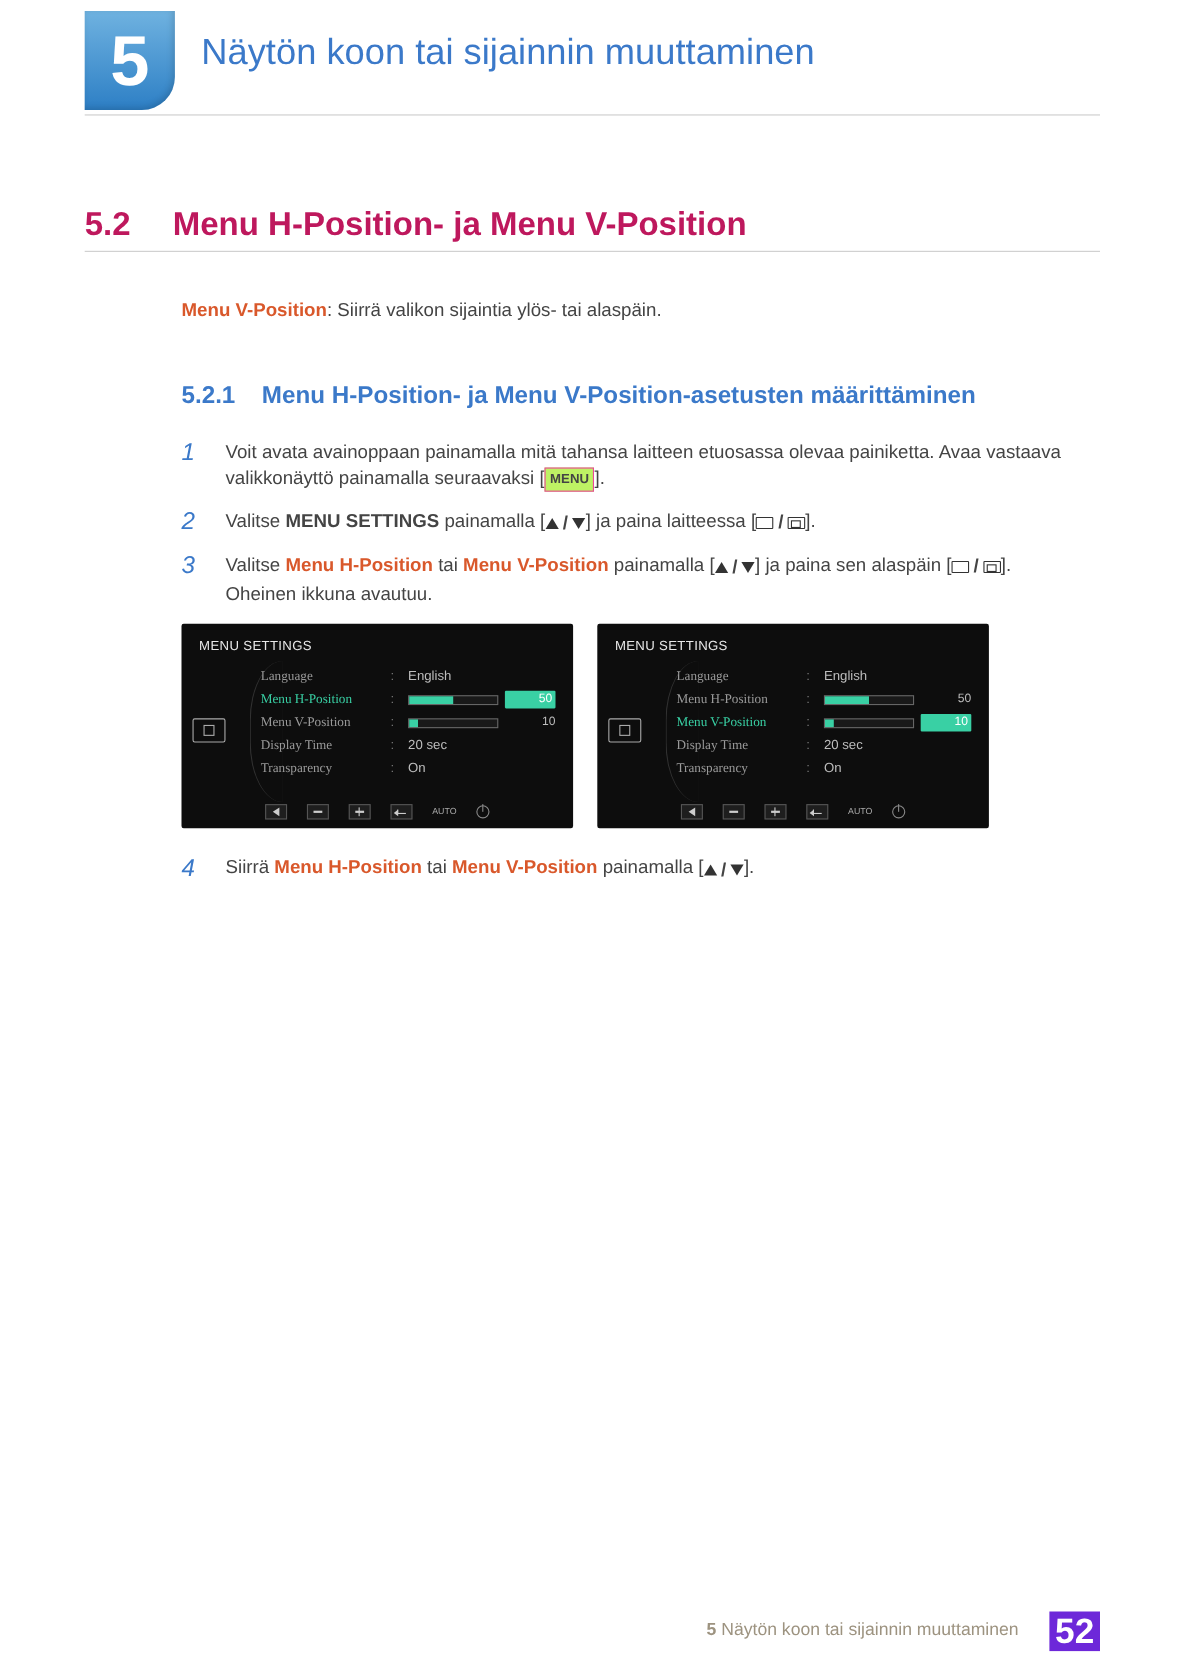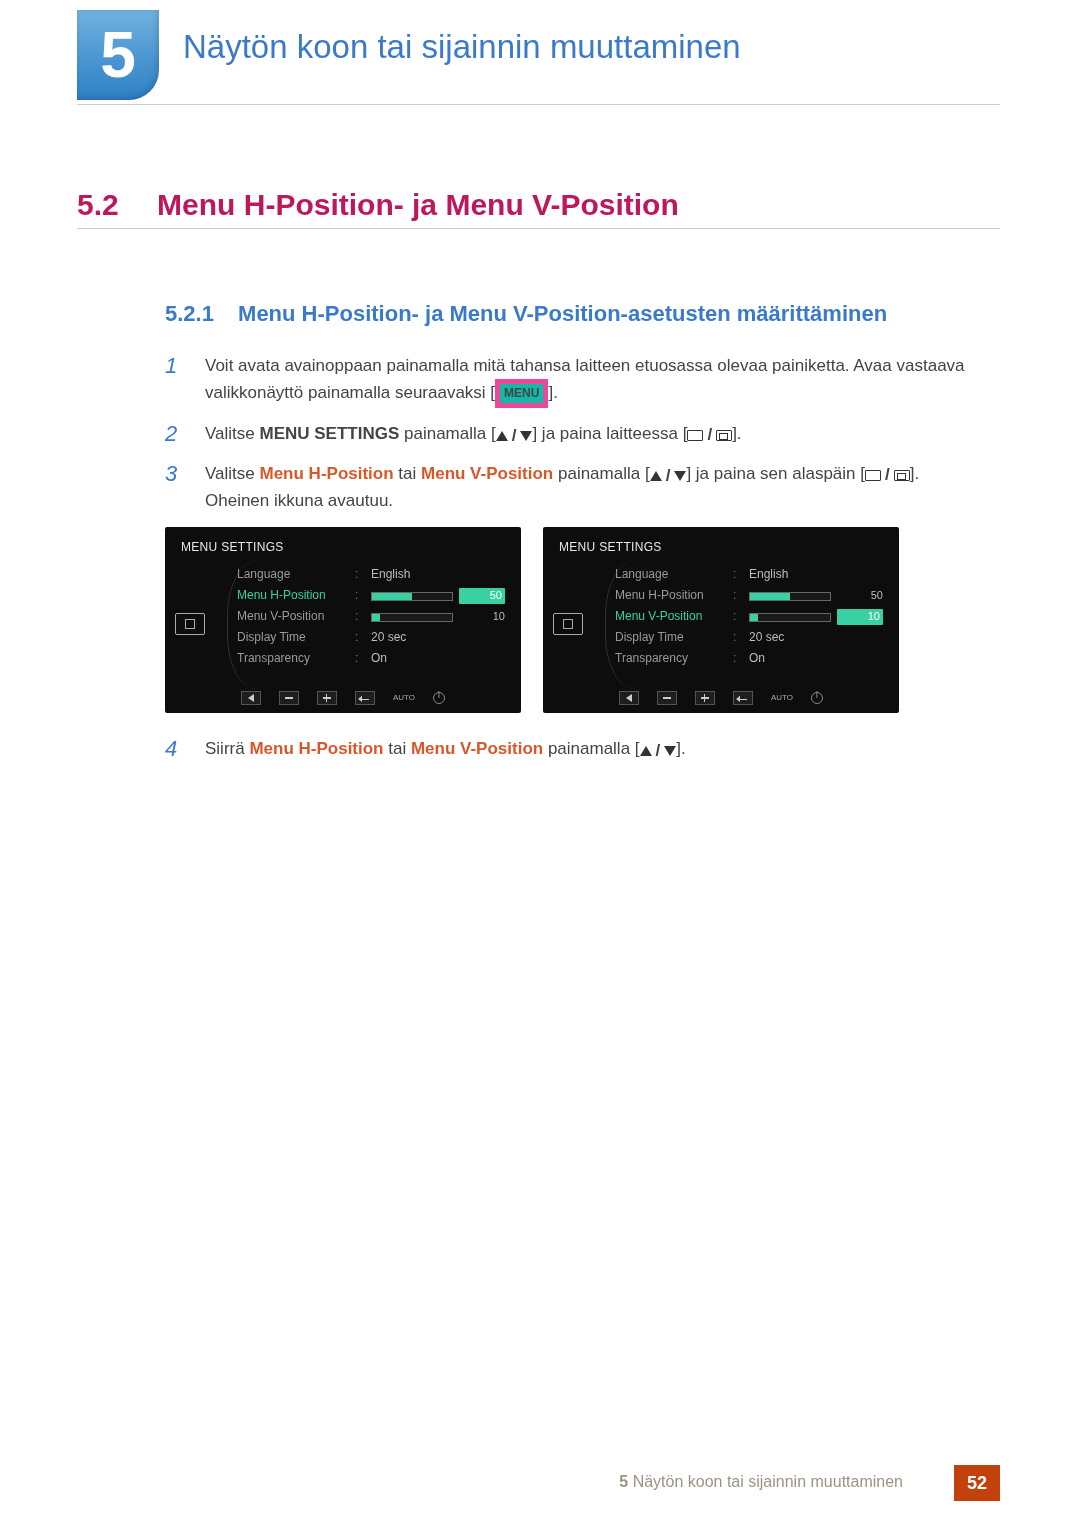--- a/index.html
+++ b/index.html
@@ -55,21 +55,21 @@
   }
   .subsection .snum { margin-right: 18px; }
   .steps { margin-top: 24px; }
   .step { display: flex; gap: 18px; margin-bottom: 14px; }
   .step-num { color:#3b79c9; font-style: italic; font-size: 22px; width: 22px; flex-shrink:0; line-height:1.1;}
   .step-text { flex:1; color:#444; }
   .bold { font-weight: bold; color:#444; }
   .orange { color:#d9582b; font-weight:bold; }
   .menu-key {
     display: inline-block; font-family: Arial; font-size:12px; font-weight:bold;
-    padding: 1px 4px; border: 5px solid #ec4899; background:#14b8a6; vertical-align: 1px;
+    padding: 1px 4px; border: 1px solid #ec4899; background:#bef264; vertical-align: 1px;
   }
   .arrow-pair, .rect-pair {
     display:inline-flex; align-items:center; gap:2px; vertical-align:-2px;
   }
   .tri-up { width:0;height:0;border-left:6px solid transparent;border-right:6px solid transparent;border-bottom:10px solid #333;}
   .tri-down{ width:0;height:0;border-left:6px solid transparent;border-right:6px solid transparent;border-top:10px solid #333;}
   .slash { font-weight:bold; padding:0 2px;}
   .rect-icon { width:16px;height:11px;border:1.8px solid #333;display:inline-block;border-radius:1px;}
   .rect-icon2 { width:16px;height:11px;border:1.8px solid #333;display:inline-block;border-radius:1px;position:relative;}
   .rect-icon2::after{content:"";position:absolute;left:2px;top:2px;width:7px;height:5px;border:1.5px solid #333;}
@@ -87,21 +87,21 @@
     border-left:1px solid #555; border-radius: 50px 0 0 50px / 90px 0 0 90px;
     opacity:.5;
   }
   .osd-icon {
     position:absolute; left:10px; top:86px; width:30px; height:22px;
     border:1.5px solid #aaa; border-radius:2px; display:flex; align-items:center; justify-content:center;
   }
   .osd-icon::before{content:"";width:8px;height:8px;border:1.5px solid #aaa;}
   .osd-list { margin-top: 6px; }
   .osd-row-item { display:flex; align-items:center; height:21px; gap:8px;}
-  .osd-label { width: 110px; flex-shrink:0; }
+  .osd-label { width: 110px; flex-shrink:0;font-family:Liberation Serif, serif; }
   .osd-sep { color:#777; width:8px; }
   .osd-value { color:#bdbdbd; flex:1; display:flex; align-items:center; gap:6px;}
   .osd-row-item.active .osd-label { color:#39d0a4; }
   .slider-track { flex:1; height:9px; border:1px solid #666; background:#191919; position:relative; }
   .slider-fill { position:absolute; left:0; top:0; bottom:0; background:#39d0a4; }
   .slider-num { width:46px; text-align:right; font-size:11px; }
   .slider-num.active-box { background:#39d0a4; color:#fff; padding:0 3px; border-radius:1px;}
   .osd-buttons {
     position:absolute; bottom:8px; left:0; right:0;
     display:flex; justify-content:center; gap:18px; align-items:center;
@@ -118,41 +118,44 @@
   .osd-btn .plus::after{content:"";position:absolute;left:3px;top:-3px;width:1.5px;height:8px;background:#ccc;}
 
   
   .footer {
     position:absolute; bottom:26px; right:80px;
     display:flex; align-items:stretch; height:36px;
   }
   .footer-text { color:#9d9380; font-size:16px; padding:8px 28px 0 0; }
   .footer-bold { font-weight:bold; }
   .footer-badge {
-    background:#c2410c; color:#fff; font-size:18px; font-weight:bold;
-    width:46px; display:flex; align-items:center; justify-content:center;margin-left:23px;
+    background:#6d28d9; color:#fff; font-size:32px; font-weight:bold;
+    width:46px; display:flex; align-items:center; justify-content:center;
   }
 </style>
 </head>
 <body>
 
 <div class="chapter-header">
   <div class="chapter-badge">5</div>
   <div class="chapter-title">Näytön koon tai sijainnin muuttaminen</div>
 </div>
 <div class="header-rule"></div>
 
 <div class="section-heading">
   <span class="num">5.2</span>
   <span>Menu H-Position- ja Menu V-Position</span>
 </div>
 <div class="sect-rule"></div>
 
 <div class="body">
 
+  <div class="defrow" style="margin-top:20px">
+    <span class="term">Menu V-Position</span><span>: Siirrä valikon sijaintia ylös- tai alaspäin.</span>
+  </div>
 
   <div class="subsection">
     <span class="snum">5.2.1</span>
     <span>Menu H-Position- ja Menu V-Position-asetusten määrittäminen</span>
   </div>
 
   <div class="steps">
 
     <div class="step">
       <div class="step-num">1</div>

